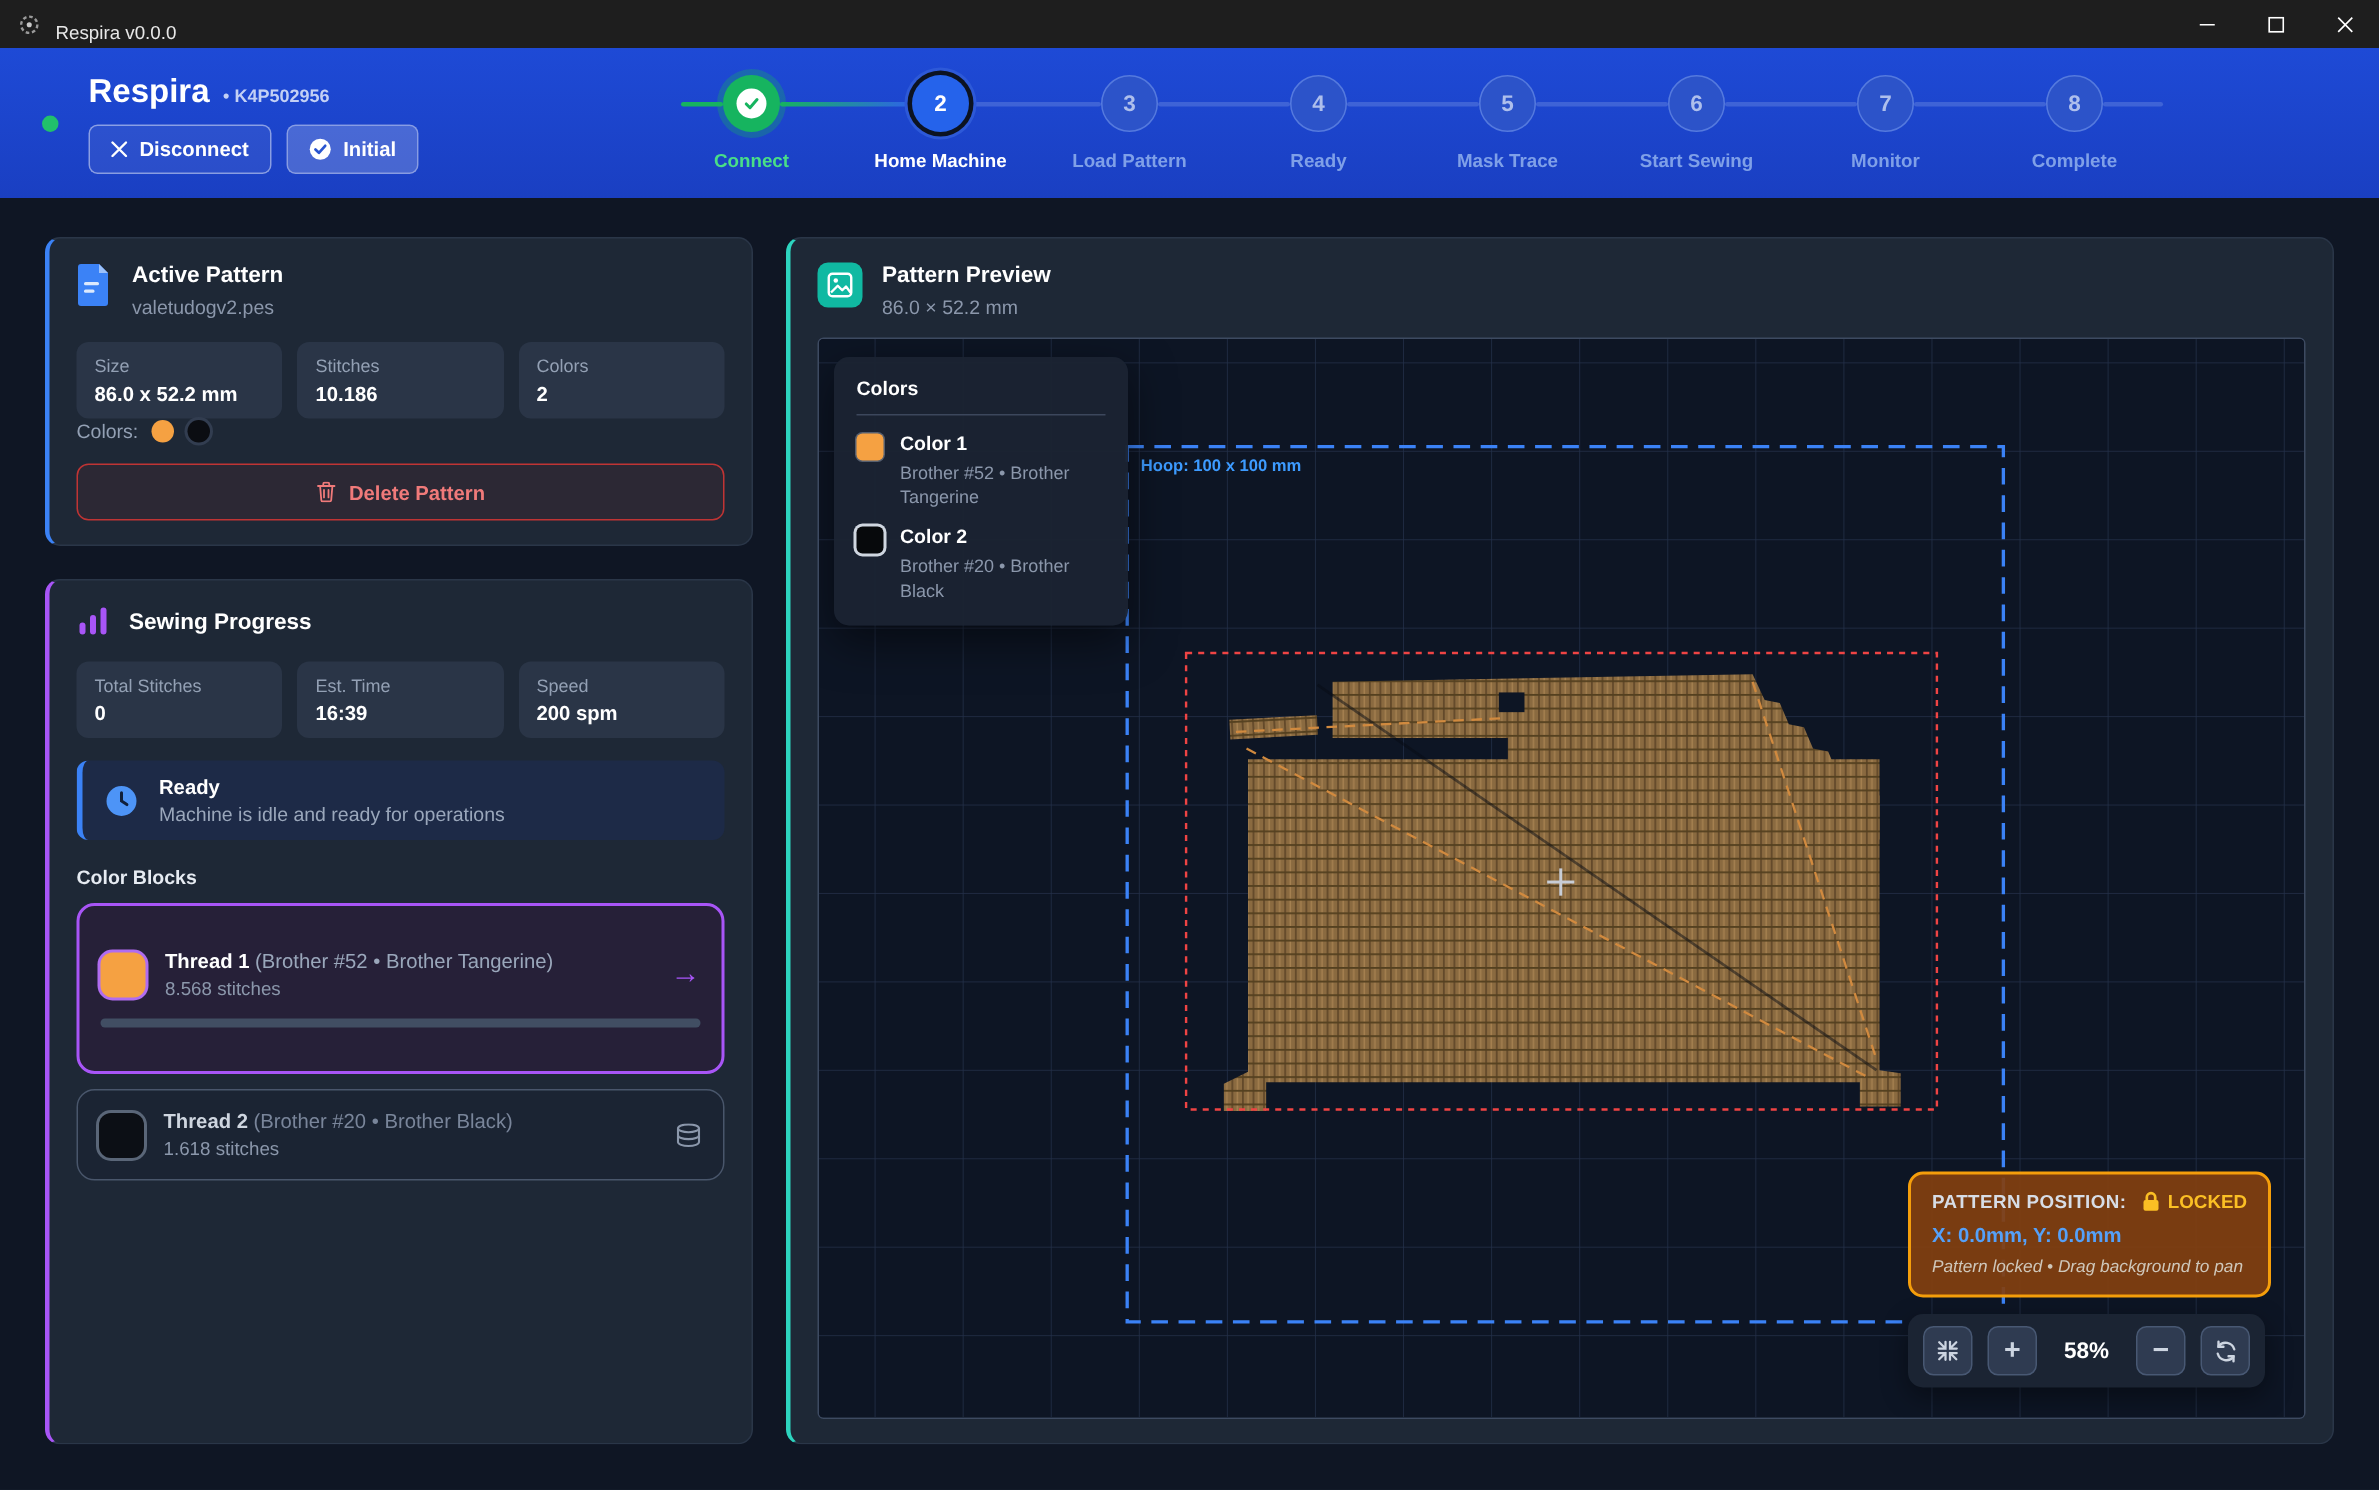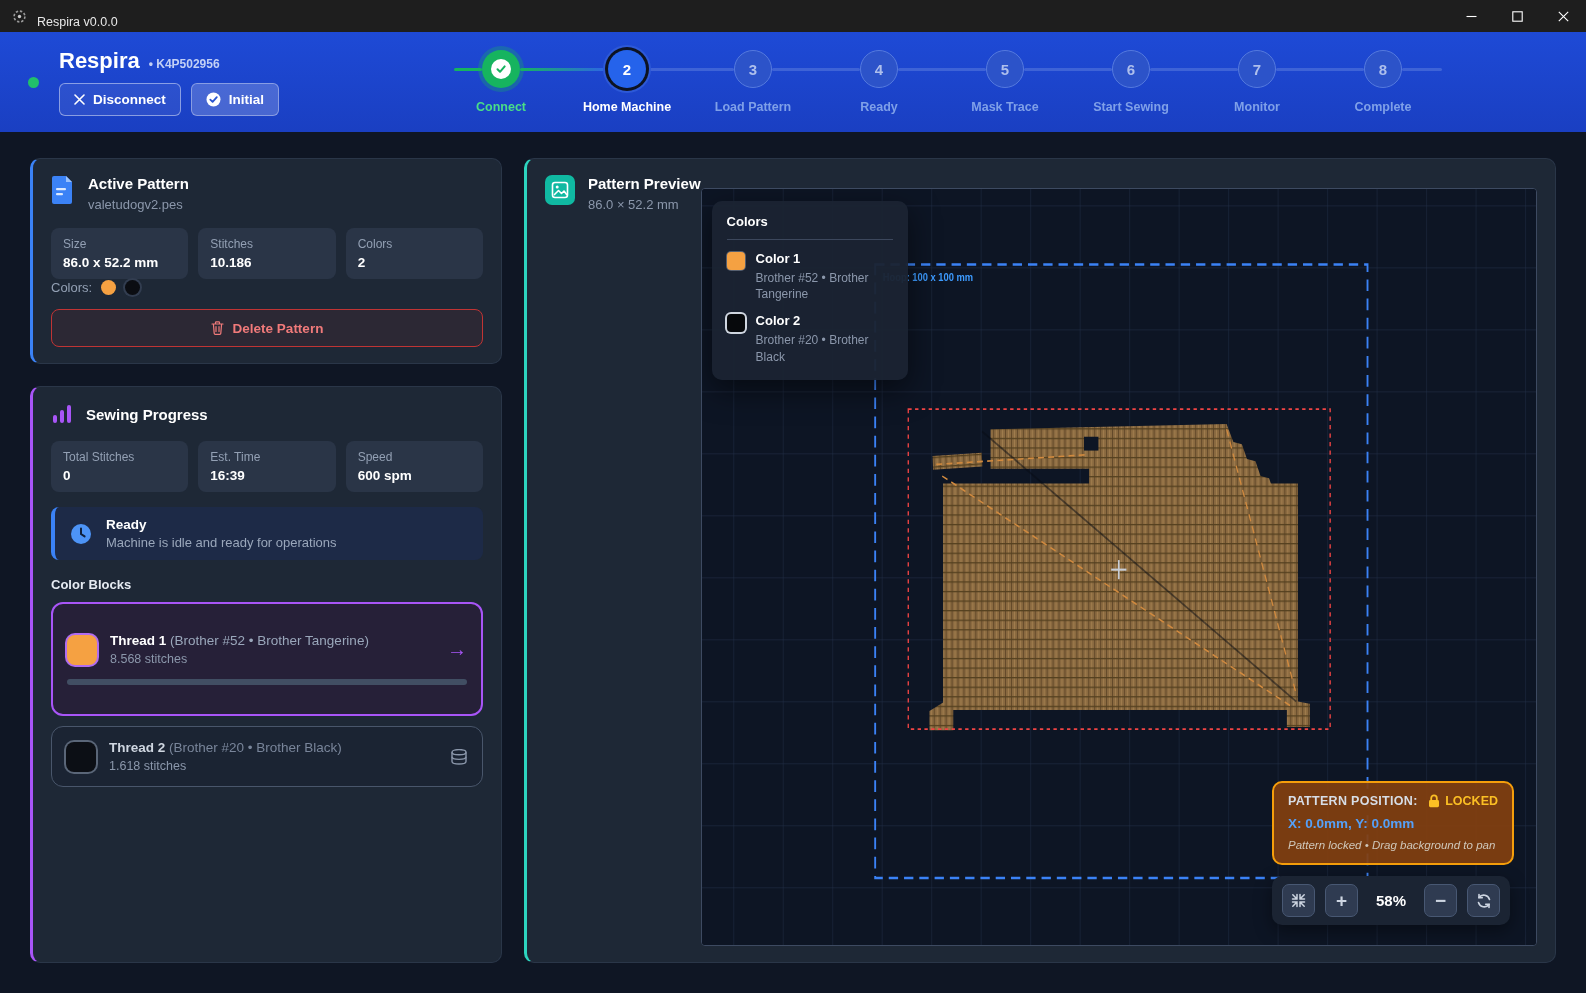--- a/index.html
+++ b/index.html
@@ -87,21 +87,21 @@
   .t-name { font-weight:bold; color:#fff; }
   .thread2 .t-name { color:#cfd6e0; }
   .t-detail { color:#9aa7bb; }
   .thread2 .t-detail { color:#79859a; }
   .t-stitches { font-size:12.5px; color:#8b97ab; margin-top:4px; }
   .arrow-ico { color:#a855f7; font-size:20px; font-weight:bold; margin-left:auto; }
   .layers-ico { margin-left:auto; display:flex; }
   .t-progress { margin-top:13px; height:6px; border-radius:3px; background:#414e63; }
 
   
-  .preview-card { height:100%; display:flex; flex-direction:row; }
+  .preview-card { height:100%; display:flex; flex-direction:column; }
   .icon-tile { width:30px; height:30px; border-radius:7px; background:#10b9a2; display:flex; align-items:center; justify-content:center; flex-shrink:0; }
   .canvas { margin-top:13px; flex:1; position:relative; background:#0d1524; border:1px solid #3d4a61; border-radius:4px; overflow:hidden; }
   .canvas svg.scene { position:absolute; inset:0; width:100%; height:100%; }
 
   .colors-panel { position:absolute; left:10px; top:12px; width:196px; background:rgba(27,35,50,0.96);
     border-radius:10px; padding:13px 15px 15px; box-shadow:0 10px 30px rgba(0,0,0,0.5); }
   .colors-panel .pt { font-size:13px; font-weight:bold; color:#fff; }
   .colors-panel hr { border:none; border-top:1px solid #3c475c; margin:10px 0 2px; }
   .c-entry { display:flex; gap:11px; margin-top:11px; }
   .c-swatch { width:18px; height:18px; border-radius:4px; flex-shrink:0; margin-top:1px; }
@@ -286,21 +286,21 @@
         <div class="stat">
           <div class="lb">Total Stitches</div>
           <div class="vl">0</div>
         </div>
         <div class="stat">
           <div class="lb">Est. Time</div>
           <div class="vl">16:39</div>
         </div>
         <div class="stat">
           <div class="lb">Speed</div>
-          <div class="vl">600 spm</div>
+          <div class="vl">200 spm</div>
         </div>
       </div>
       <div class="ready-box">
         <svg width="24" height="24" viewBox="0 0 24 24">
             <circle cx="12" cy="12" r="10" fill="#4d94f7"></circle>
             <path d="M12 6.5 V12 l3.6 2.4" fill="none" stroke="#10203c" stroke-width="2" stroke-linecap="round"></path>
           </svg>
         <div>
           <div class="ready-title">Ready</div>
           <div class="ready-desc">Machine is idle and ready for operations</div>

